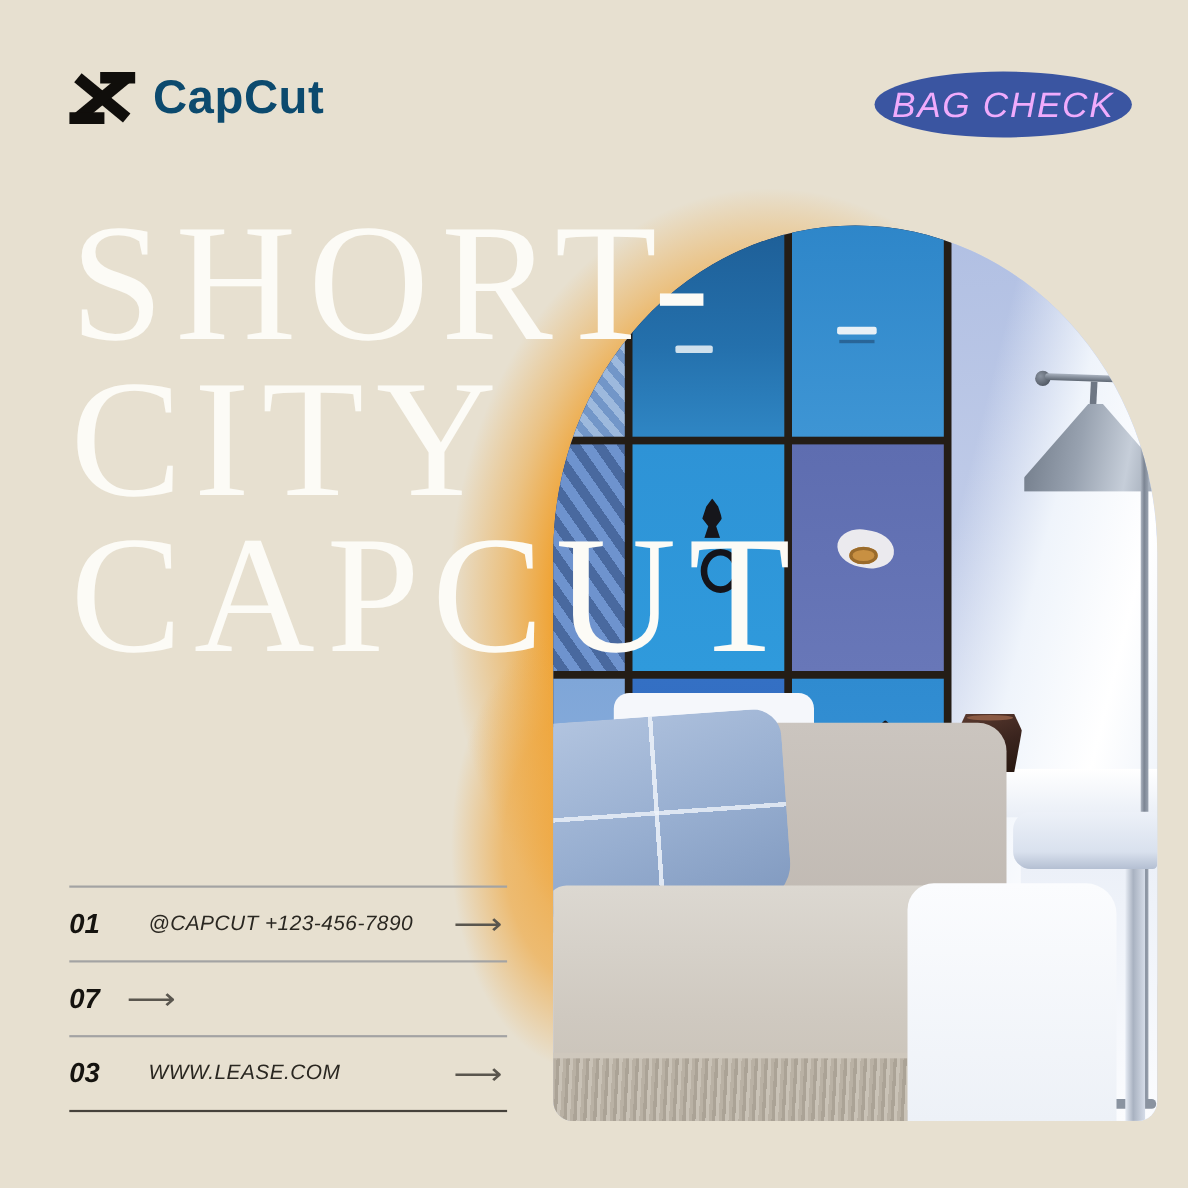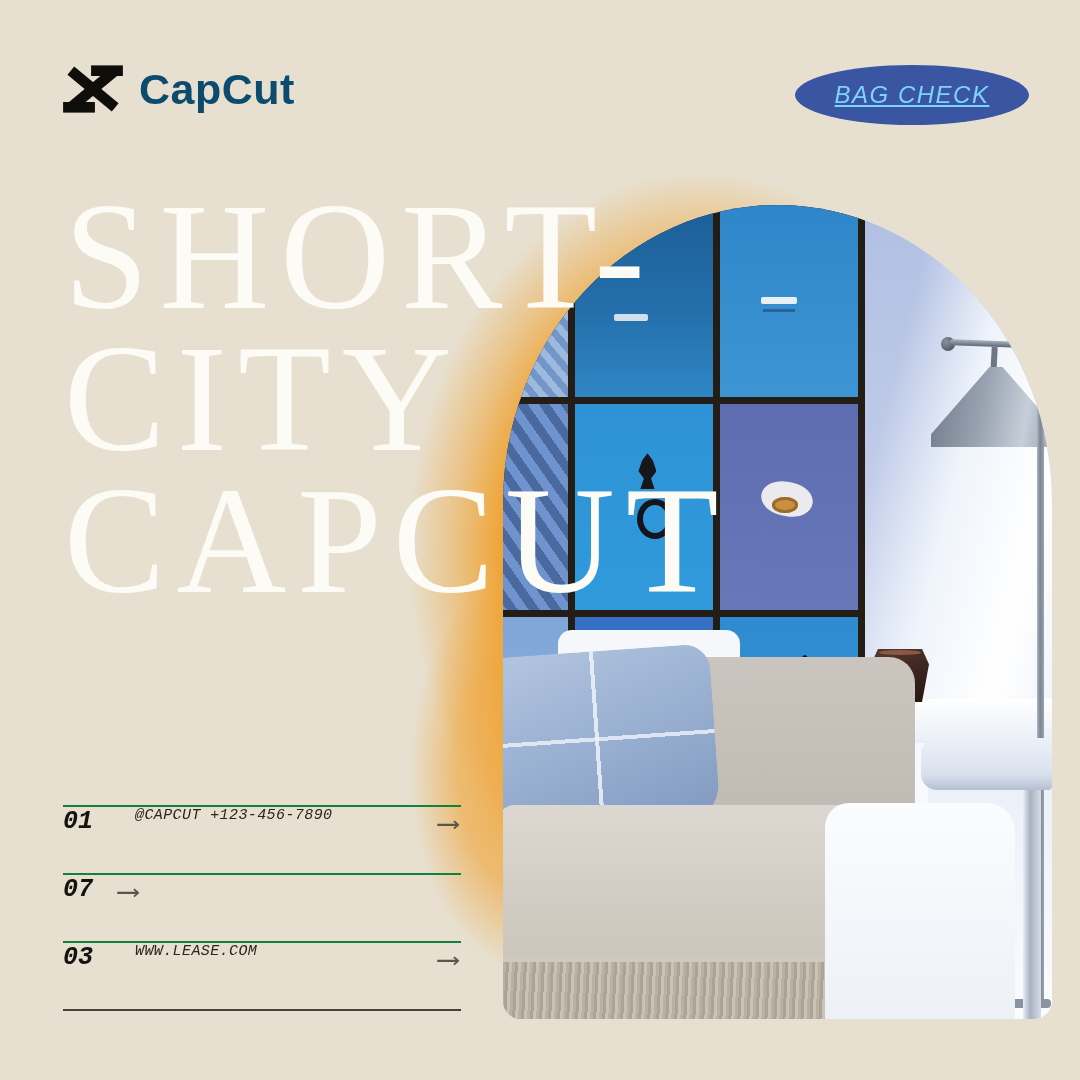--- a/index.html
+++ b/index.html
@@ -95,37 +95,37 @@
     background:linear-gradient(90deg,#E8EDF5,#A9B2C1 40%,#D5DCE8);}
   
   .logo{position:absolute; left:62px; top:62px; display:flex; align-items:center; gap:15px;}
   .logo svg{display:block;}
   .wordmark{font-size:43px; font-weight:bold; letter-spacing:0.5px; color:#0c4a6e;}
   .badge{
     position:absolute; left:795px; top:65px; width:234px; height:60px;
     background:#3A55A1; border-radius:50%;
     display:flex; align-items:center; justify-content:center;
   }
-  .badge span{color:#7dd3fc; font-style:italic; font-size:24px; letter-spacing:1.5px;text-decoration:underline;}
+  .badge span{color:#f0abfc; font-style:italic; font-size:32px; letter-spacing:1.5px;}
   
   .headline{
     position:absolute; left:64px; top:186px;
     font-family:"Liberation Serif", serif; font-weight:normal;
     font-size:152px; line-height:142px; letter-spacing:11px;
     color:#FCFBF6; white-space:nowrap;
   }
   
   .area{
     position:absolute; left:64px; top:712px;
     font-style:italic; font-weight:bold; font-size:72px; letter-spacing:1px; color:#141210;
   }
   .contacts{position:absolute; left:63px; top:805px; width:398px; border-bottom:2px solid #46423B;}
-  .row{display:flex; align-items:flex-start; height:66px; border-top:2px solid #15803d;font-family:Liberation Mono, monospace;}
+  .row{display:flex; align-items:center; height:66px; border-top:2px solid #a3a3a3;}
   .row .num{width:58px; font-size:25px; font-style:italic; font-weight:bold; color:#15130F;}
-  .row .label{flex:1; font-size:15px; font-style:italic; letter-spacing:0.4px; color:#2A2721; padding-left:14px; white-space:nowrap;}
+  .row .label{flex:1; font-size:19px; font-style:italic; letter-spacing:0.4px; color:#2A2721; padding-left:14px; white-space:nowrap;}
   .row .arrow{font-size:27px; color:#5A564E; margin-right:4px; transform:scaleX(1.15); transform-origin:right center;}
 </style>
 </head>
 <body>
 
 <div class="canvas">
 
   <div class="glow"></div>
   <div class="glow2"></div>
 

